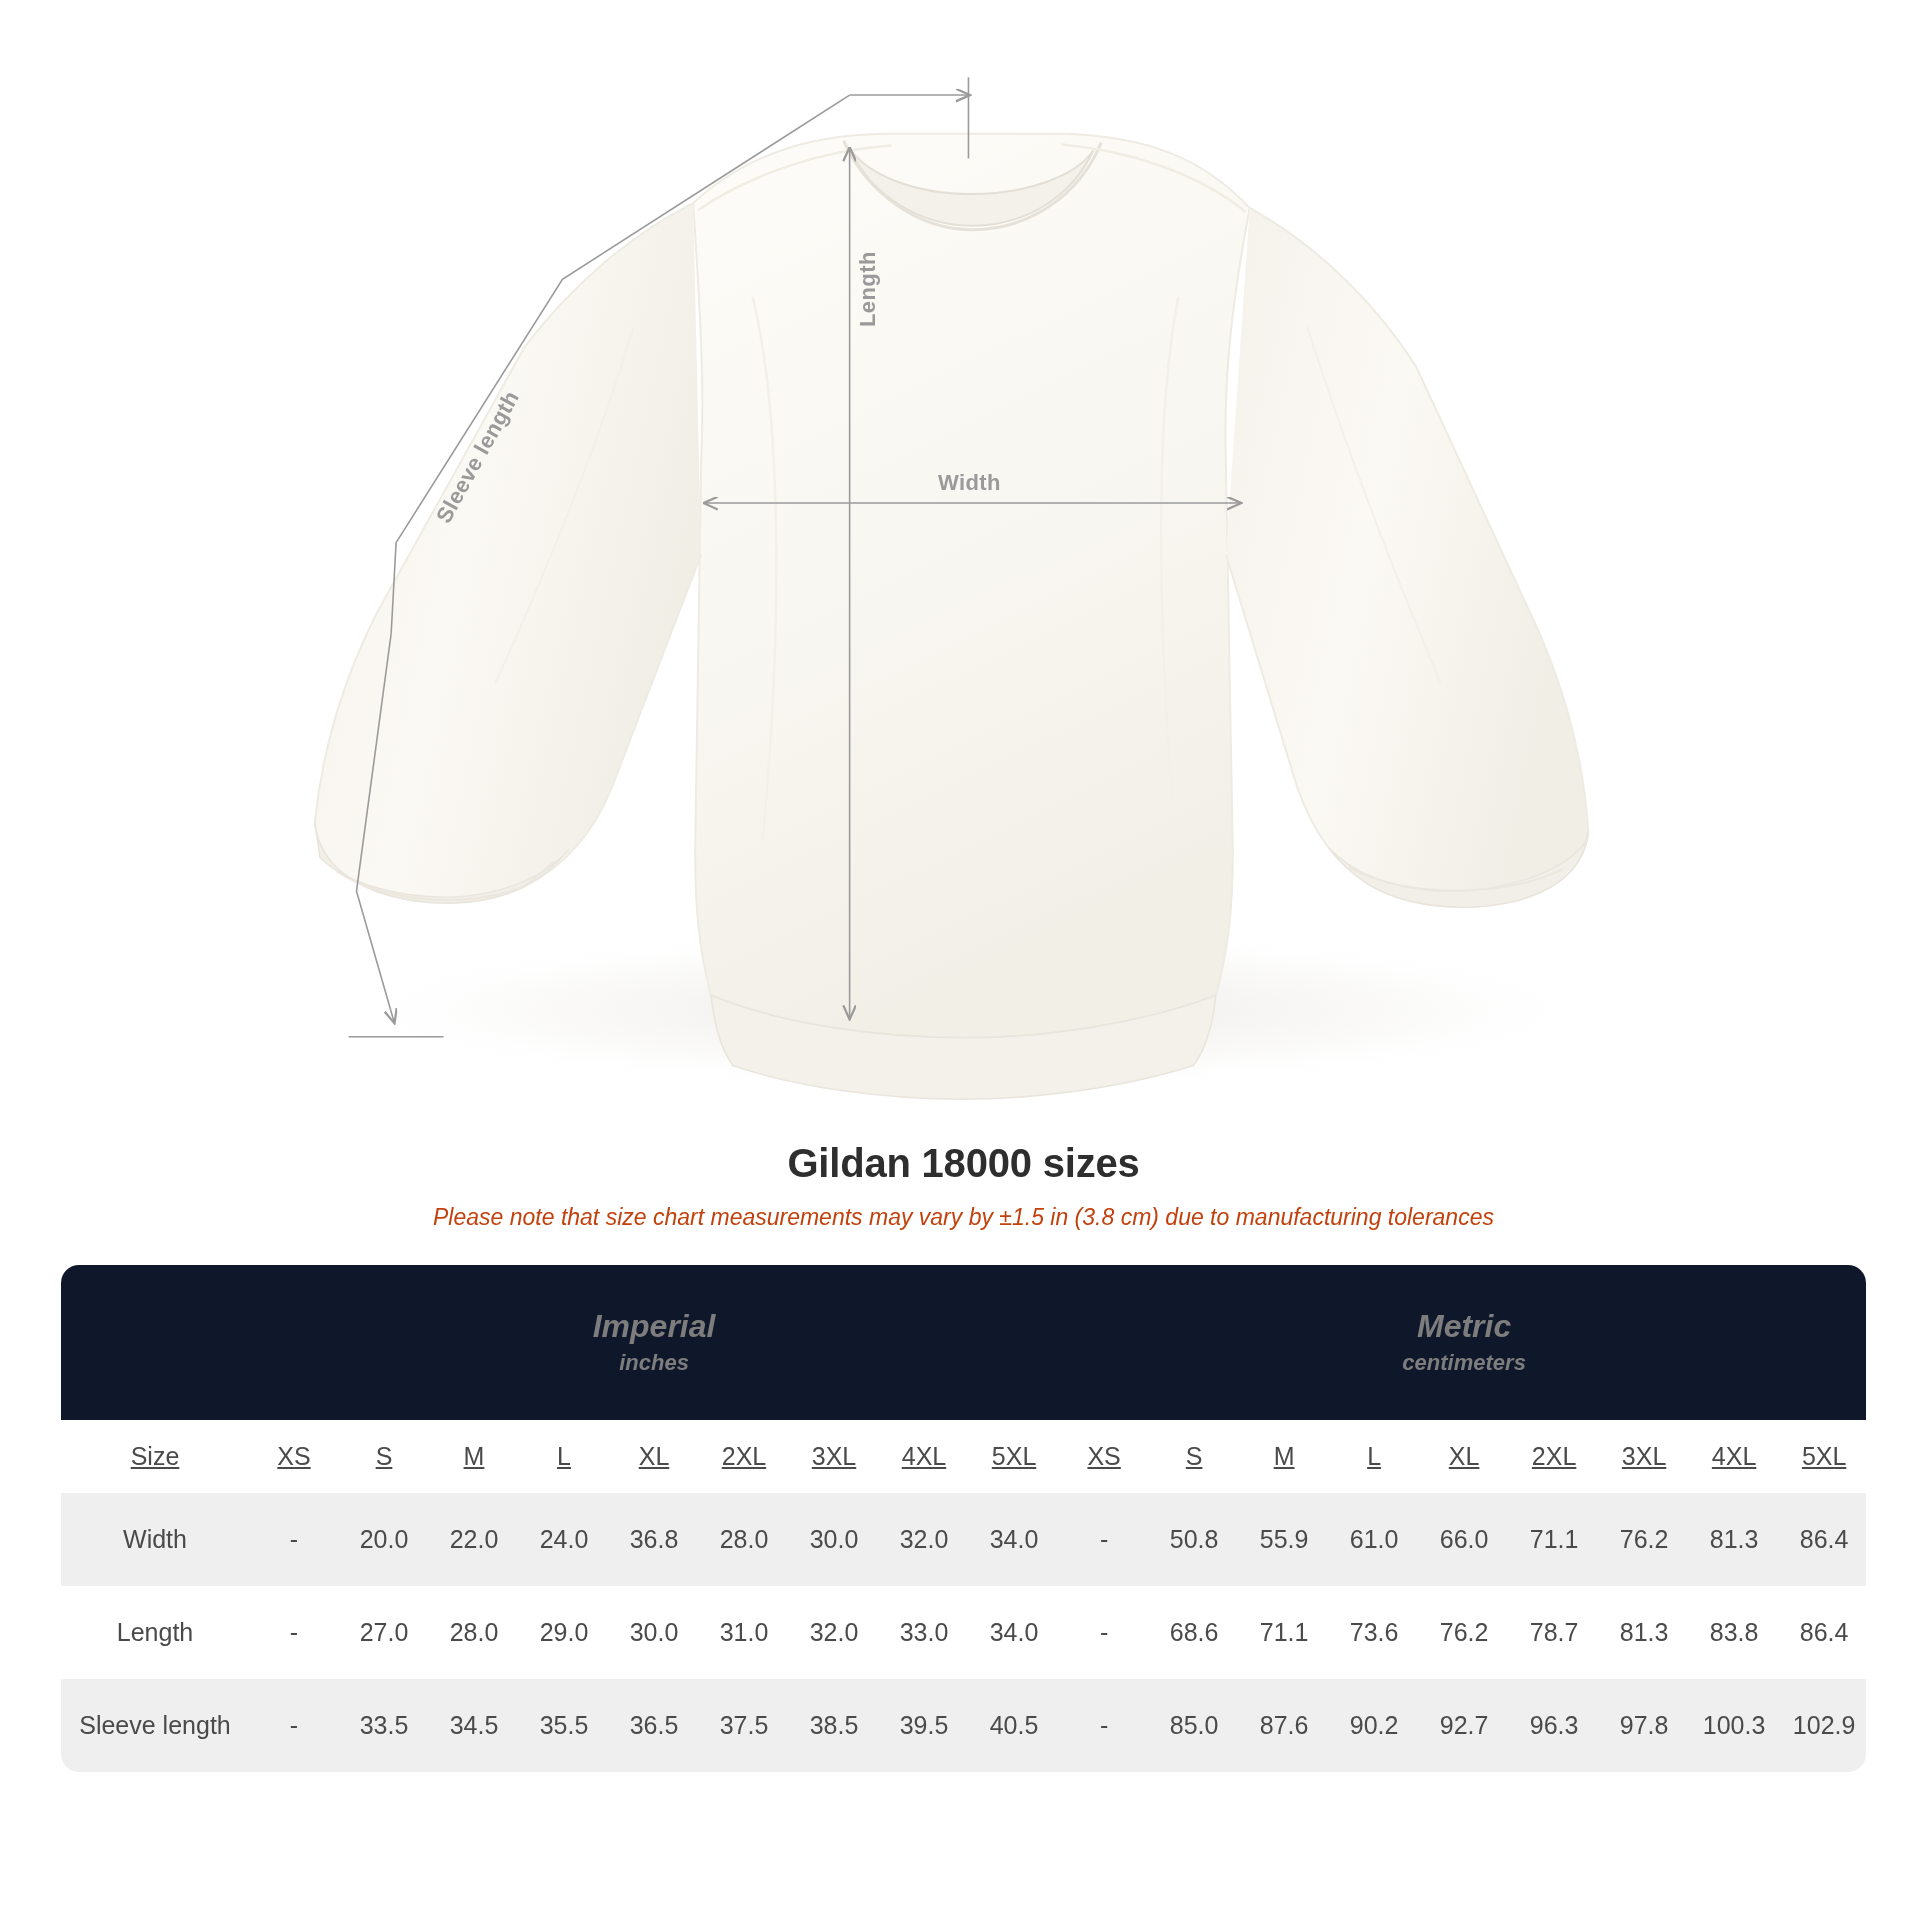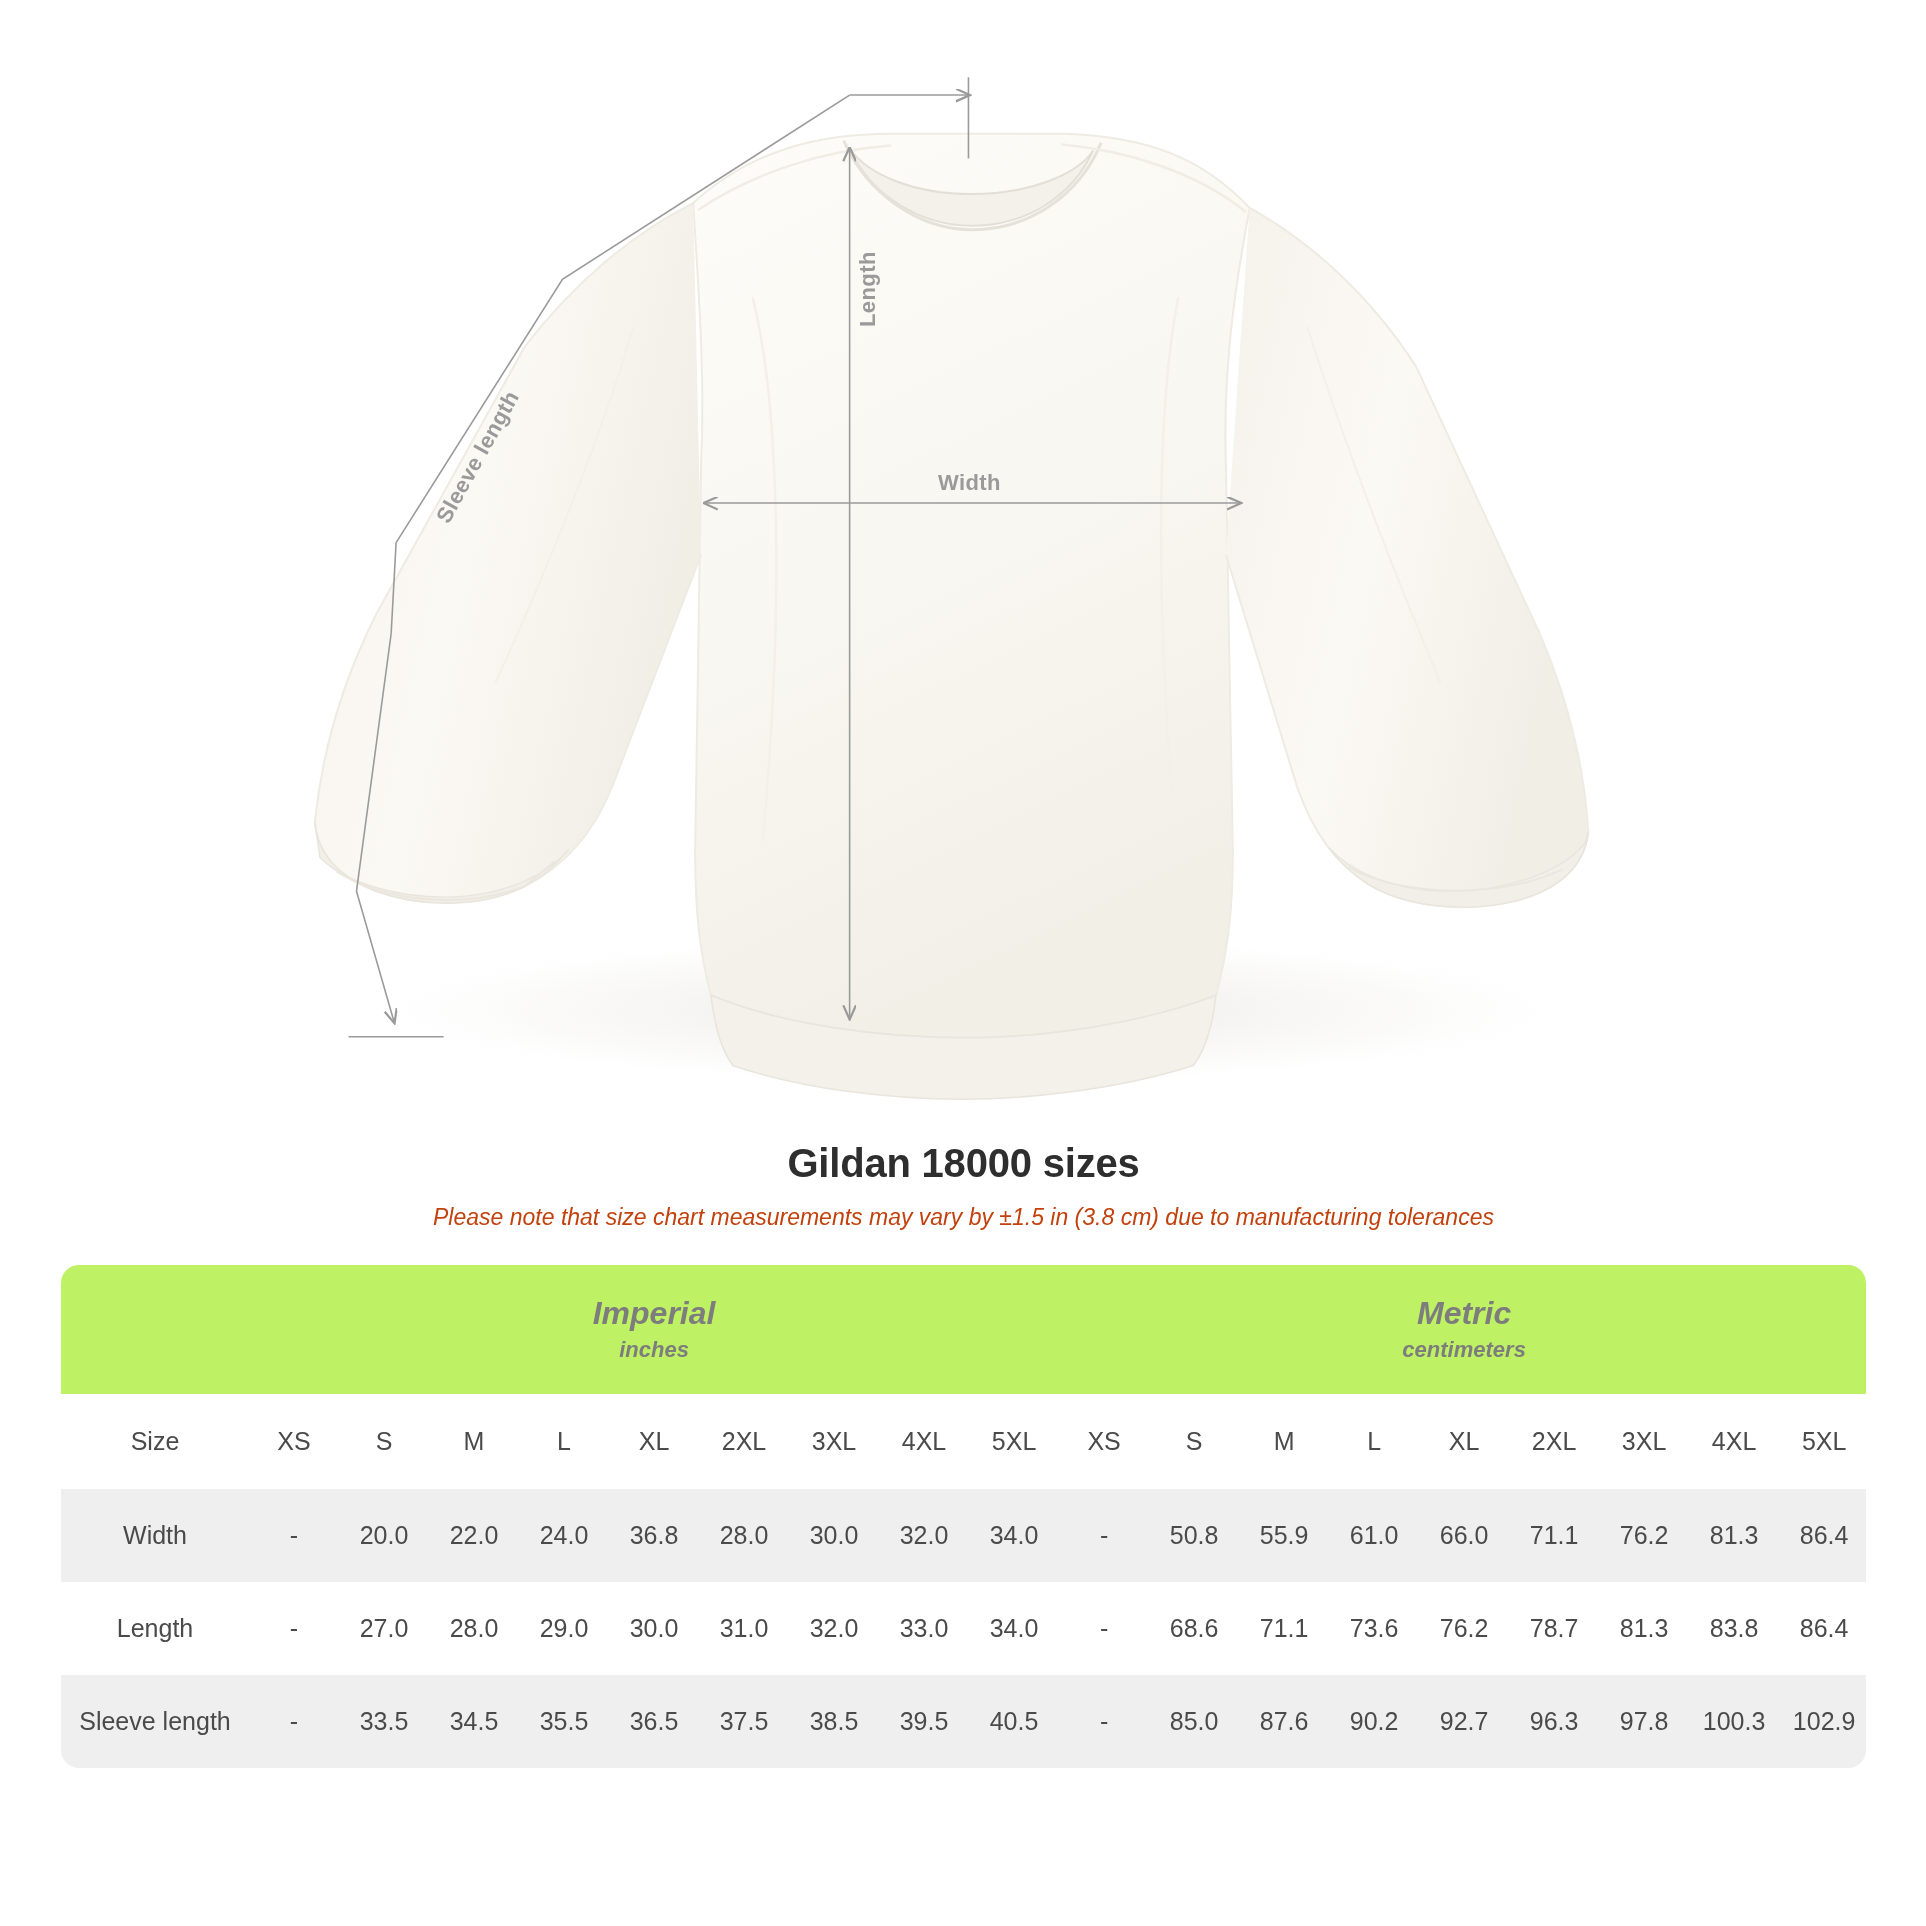--- a/index.html
+++ b/index.html
@@ -90,45 +90,46 @@
   }
   table.size-table td, table.size-table th {
     text-align: center;
     font-size: 25px;
     color: #4a4a4a;
     font-weight: normal;
     padding: 0;
     border: none;
   }
   .unit-row td {
-    background: #bef264;
-    height: 129px;
+    background: #0f172a;
+    height: 155px;
     vertical-align: middle;
   }
   .unit-row .unit-name {
     font-size: 32px;
     font-style: italic;
     font-weight: bold;
     color: #7d7d7d;
     line-height: 1.25;
   }
   .unit-row .unit-sub {
     font-size: 22px;
     font-style: italic;
     color: #7d7d7d;
     line-height: 1.5;
     font-weight: bold;
   }
   .hdr-row td {
     background: #ffffff;
-    height: 95px;
+    height: 73px;
     font-weight: bold;
     color: #4a4a4a;
     font-size: 26px;
     border-right: 1px solid #ececec;
+    text-decoration: underline;
   }
   .hdr-row td:last-child { border-right: none; }
 
   .data-row td {
     height: 93px;
     border-right: 1px solid #ececec;
     font-size: 25px;
   }
   .data-row td:last-child { border-right: none; }
   .row-shade td { background: #efefef; }

